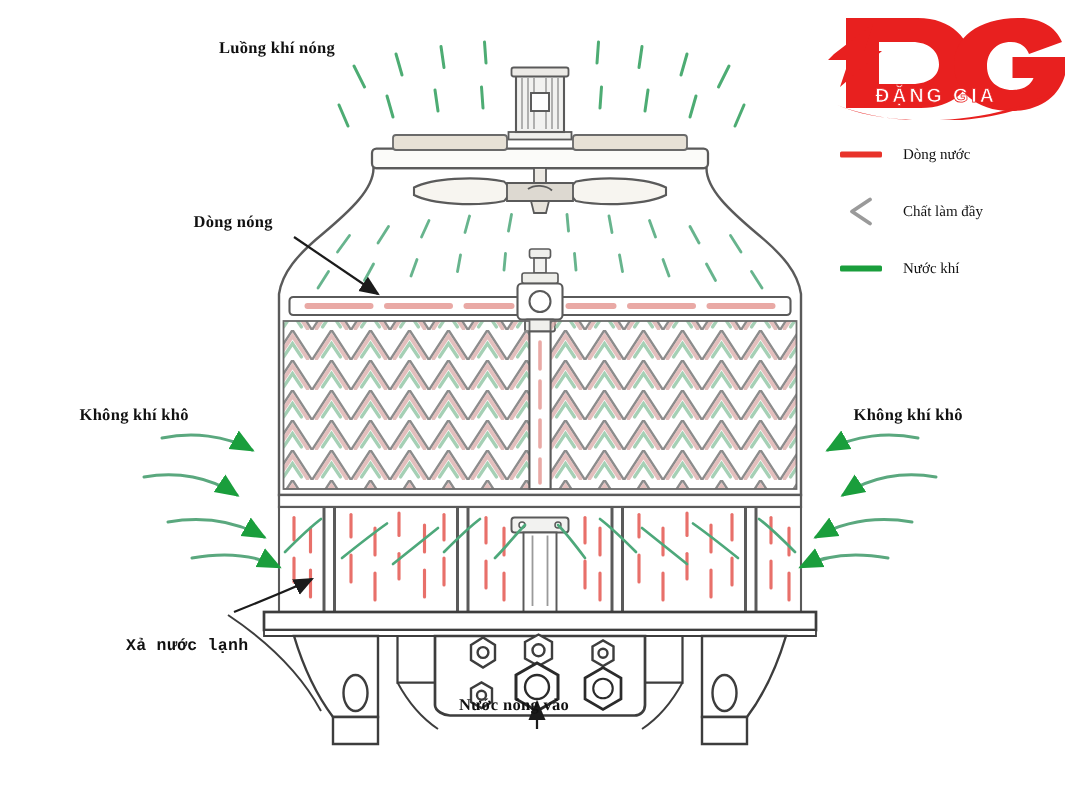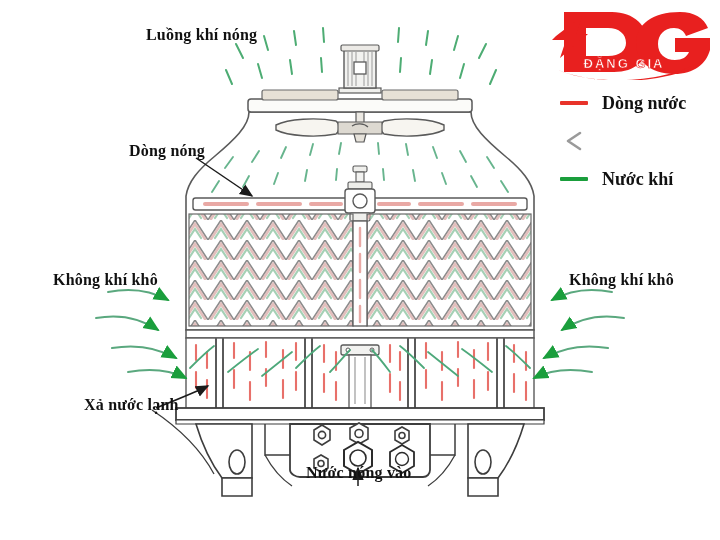--- a/index.html
+++ b/index.html
@@ -20,21 +20,21 @@
     width: 720px; height: 540px;
   }
   .lbl {
     position: absolute;
     font-family: "Liberation Serif", "DejaVu Serif", serif;
     font-weight: bold;
     color: #111111;
     white-space: nowrap;
     letter-spacing: .2px;
   }
-  .lbl-15 { font-size: 16px; }
+  .lbl-15 { font-size: 11px; }
   .legend {
     position: absolute;
     left: 556px; top: 86px;
     width: 164px;
   }
   .legend-row {
     display: flex;
     align-items: center;
     height: 34px;
     margin-bottom: 4px;
@@ -46,22 +46,22 @@
     align-items: center;
     justify-content: center;
   }
   .legend-line {
     display: block;
     width: 28px; height: 4px;
     border-radius: 1px;
   }
   .legend-text {
     font-family: "Liberation Serif", "DejaVu Serif", serif;
-    font-weight: bold;
-    font-size: 18px;
+    font-weight: normal;
+    font-size: 10px;
     color: #111;
     padding-left: 10px;
     white-space: nowrap;
   }
   .logo {
     position: absolute;
     left: 536px; top: 6px;
     width: 176px; height: 74px;
   }
 </style>
@@ -357,39 +357,40 @@
   </svg>
 
   <div class="lbl lbl-15" style="left:146px; top:26px;">Luồng khí nóng</div>
 
   <div class="lbl lbl-15" style="left:129px; top:142px;">Dòng nóng</div>
 
   <div class="lbl lbl-15" style="left:53px; top:271px;">Không khí khô</div>
 
   <div class="lbl lbl-15" style="left:569px; top:271px;">Không khí khô</div>
 
-  <div class="lbl lbl-15" style="left:84px; top:396px;">Xả nước lạnh</div>
+  <div class="lbl lbl-15" style="left:84px; top:425px;font-family:Liberation Mono, monospace;">Xả nước lạnh</div>
 
   <div class="lbl lbl-15" style="left:306px; top:464px;">Nước nóng vào</div>
 
   <div class="legend">
 
     <div class="legend-row">
       <span class="legend-mark">
         <span class="legend-line" style="background:#e8332a;"></span>
       </span>
       <span class="legend-text">Dòng nước</span>
     </div>
 
     <div class="legend-row">
       <span class="legend-mark">
         <svg width="22" height="22" viewBox="0 0 22 22">
           <path d="M17,3 L5,11 L17,19" fill="none" stroke="#9a9a9a" stroke-width="2.6" stroke-linecap="round" stroke-linejoin="round"></path>
         </svg>
       </span>
+      <span class="legend-text">Chất làm đầy</span>
     </div>
 
     <div class="legend-row">
       <span class="legend-mark">
         <span class="legend-line" style="background:#1a9e3c;"></span>
       </span>
       <span class="legend-text">Nước khí</span>
     </div>
 
   </div>

